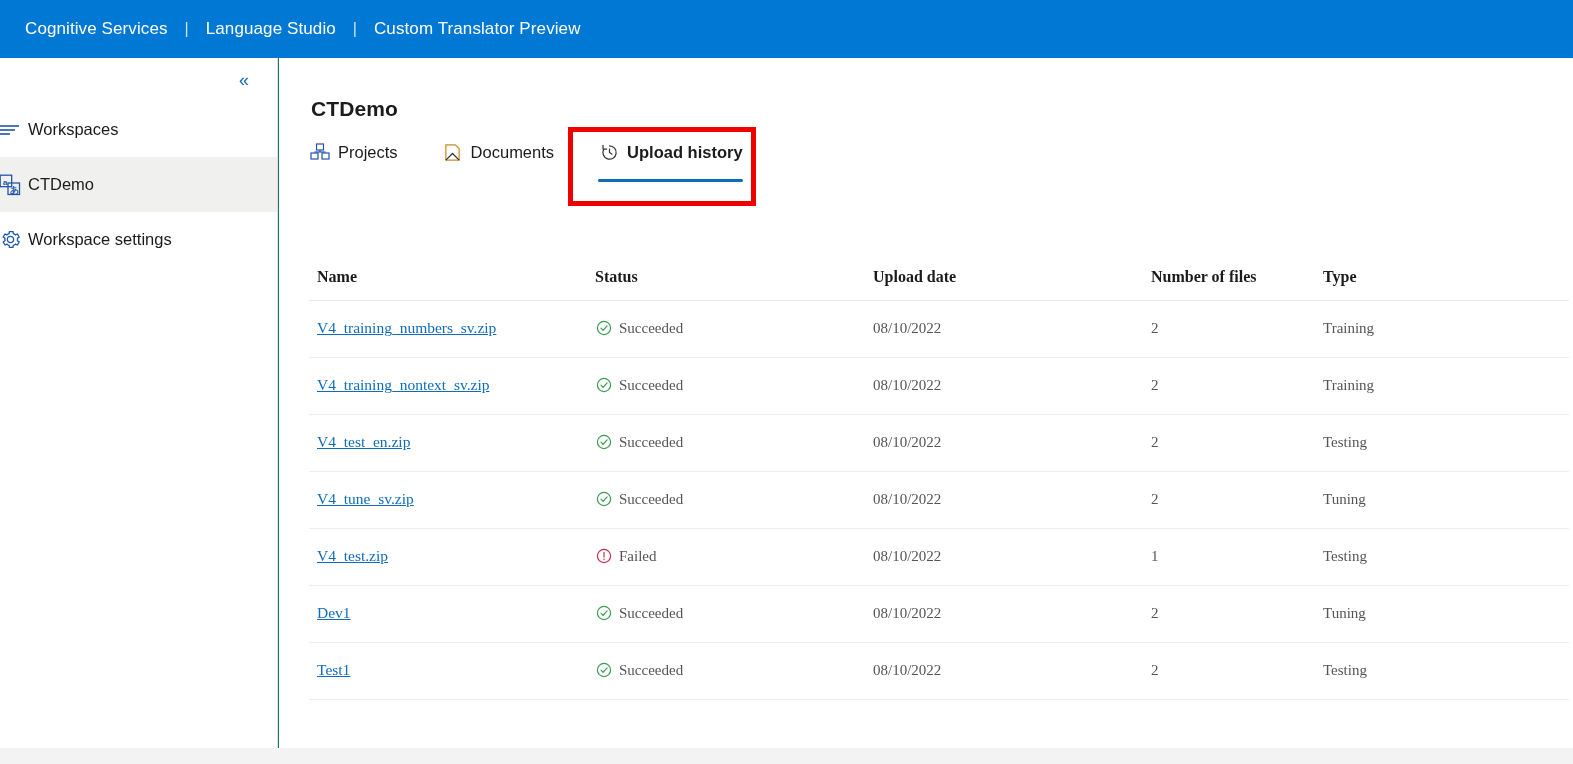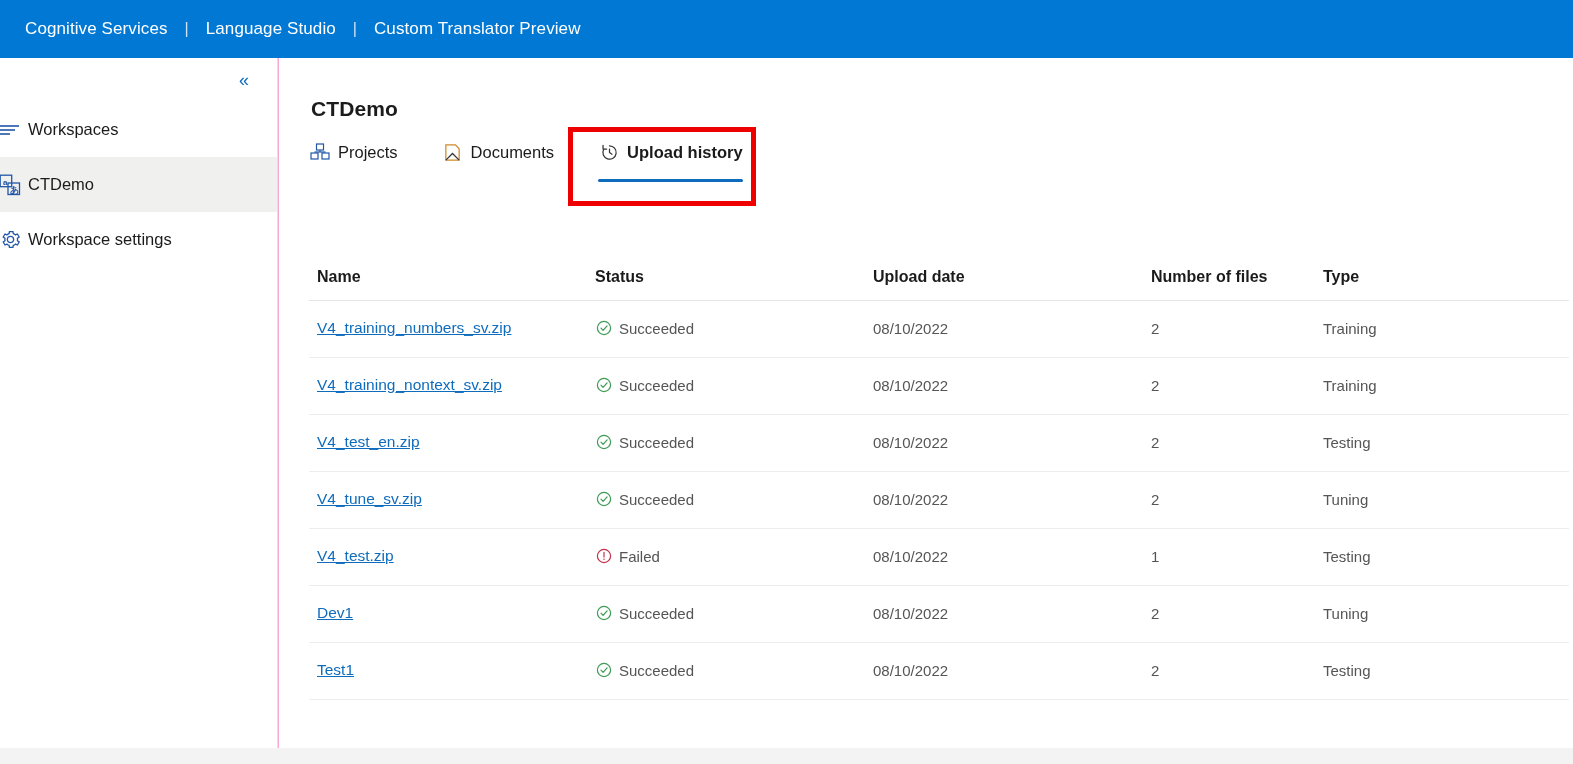--- a/index.html
+++ b/index.html
@@ -6,21 +6,21 @@
   html, body {
     margin: 0; padding: 0;
     width: 1573px; height: 764px;
     background: #ffffff;
     font-family: "Liberation Sans", sans-serif;
     overflow: hidden;
   }
   #app {
     position: relative;
     width: 1573px; height: 764px;
-    background: #f9a8d4;
+    background: #0f766e;
   }
 
   
   .topbar {
     position: absolute; left: 0; top: 0;
     width: 1573px; height: 58px;
     background: #0078d4;
     display: flex; align-items: center;
     padding-left: 25px;
   }
@@ -128,20 +128,21 @@
     width: 188px; height: 79px;
     border: 5px solid #ee0000;
     pointer-events: none;
     z-index: 20;
   }
 
   
   .table-wrap {
     position: absolute; left: 30px; top: 200px;
     width: 1260px;
+    font-family: Liberation Serif, serif;
   }
   table.history {
     border-collapse: collapse;
     width: 1260px;
     table-layout: fixed;
   }
   table.history th {
     text-align: left;
     font-size: 16px;
     font-weight: bold;

